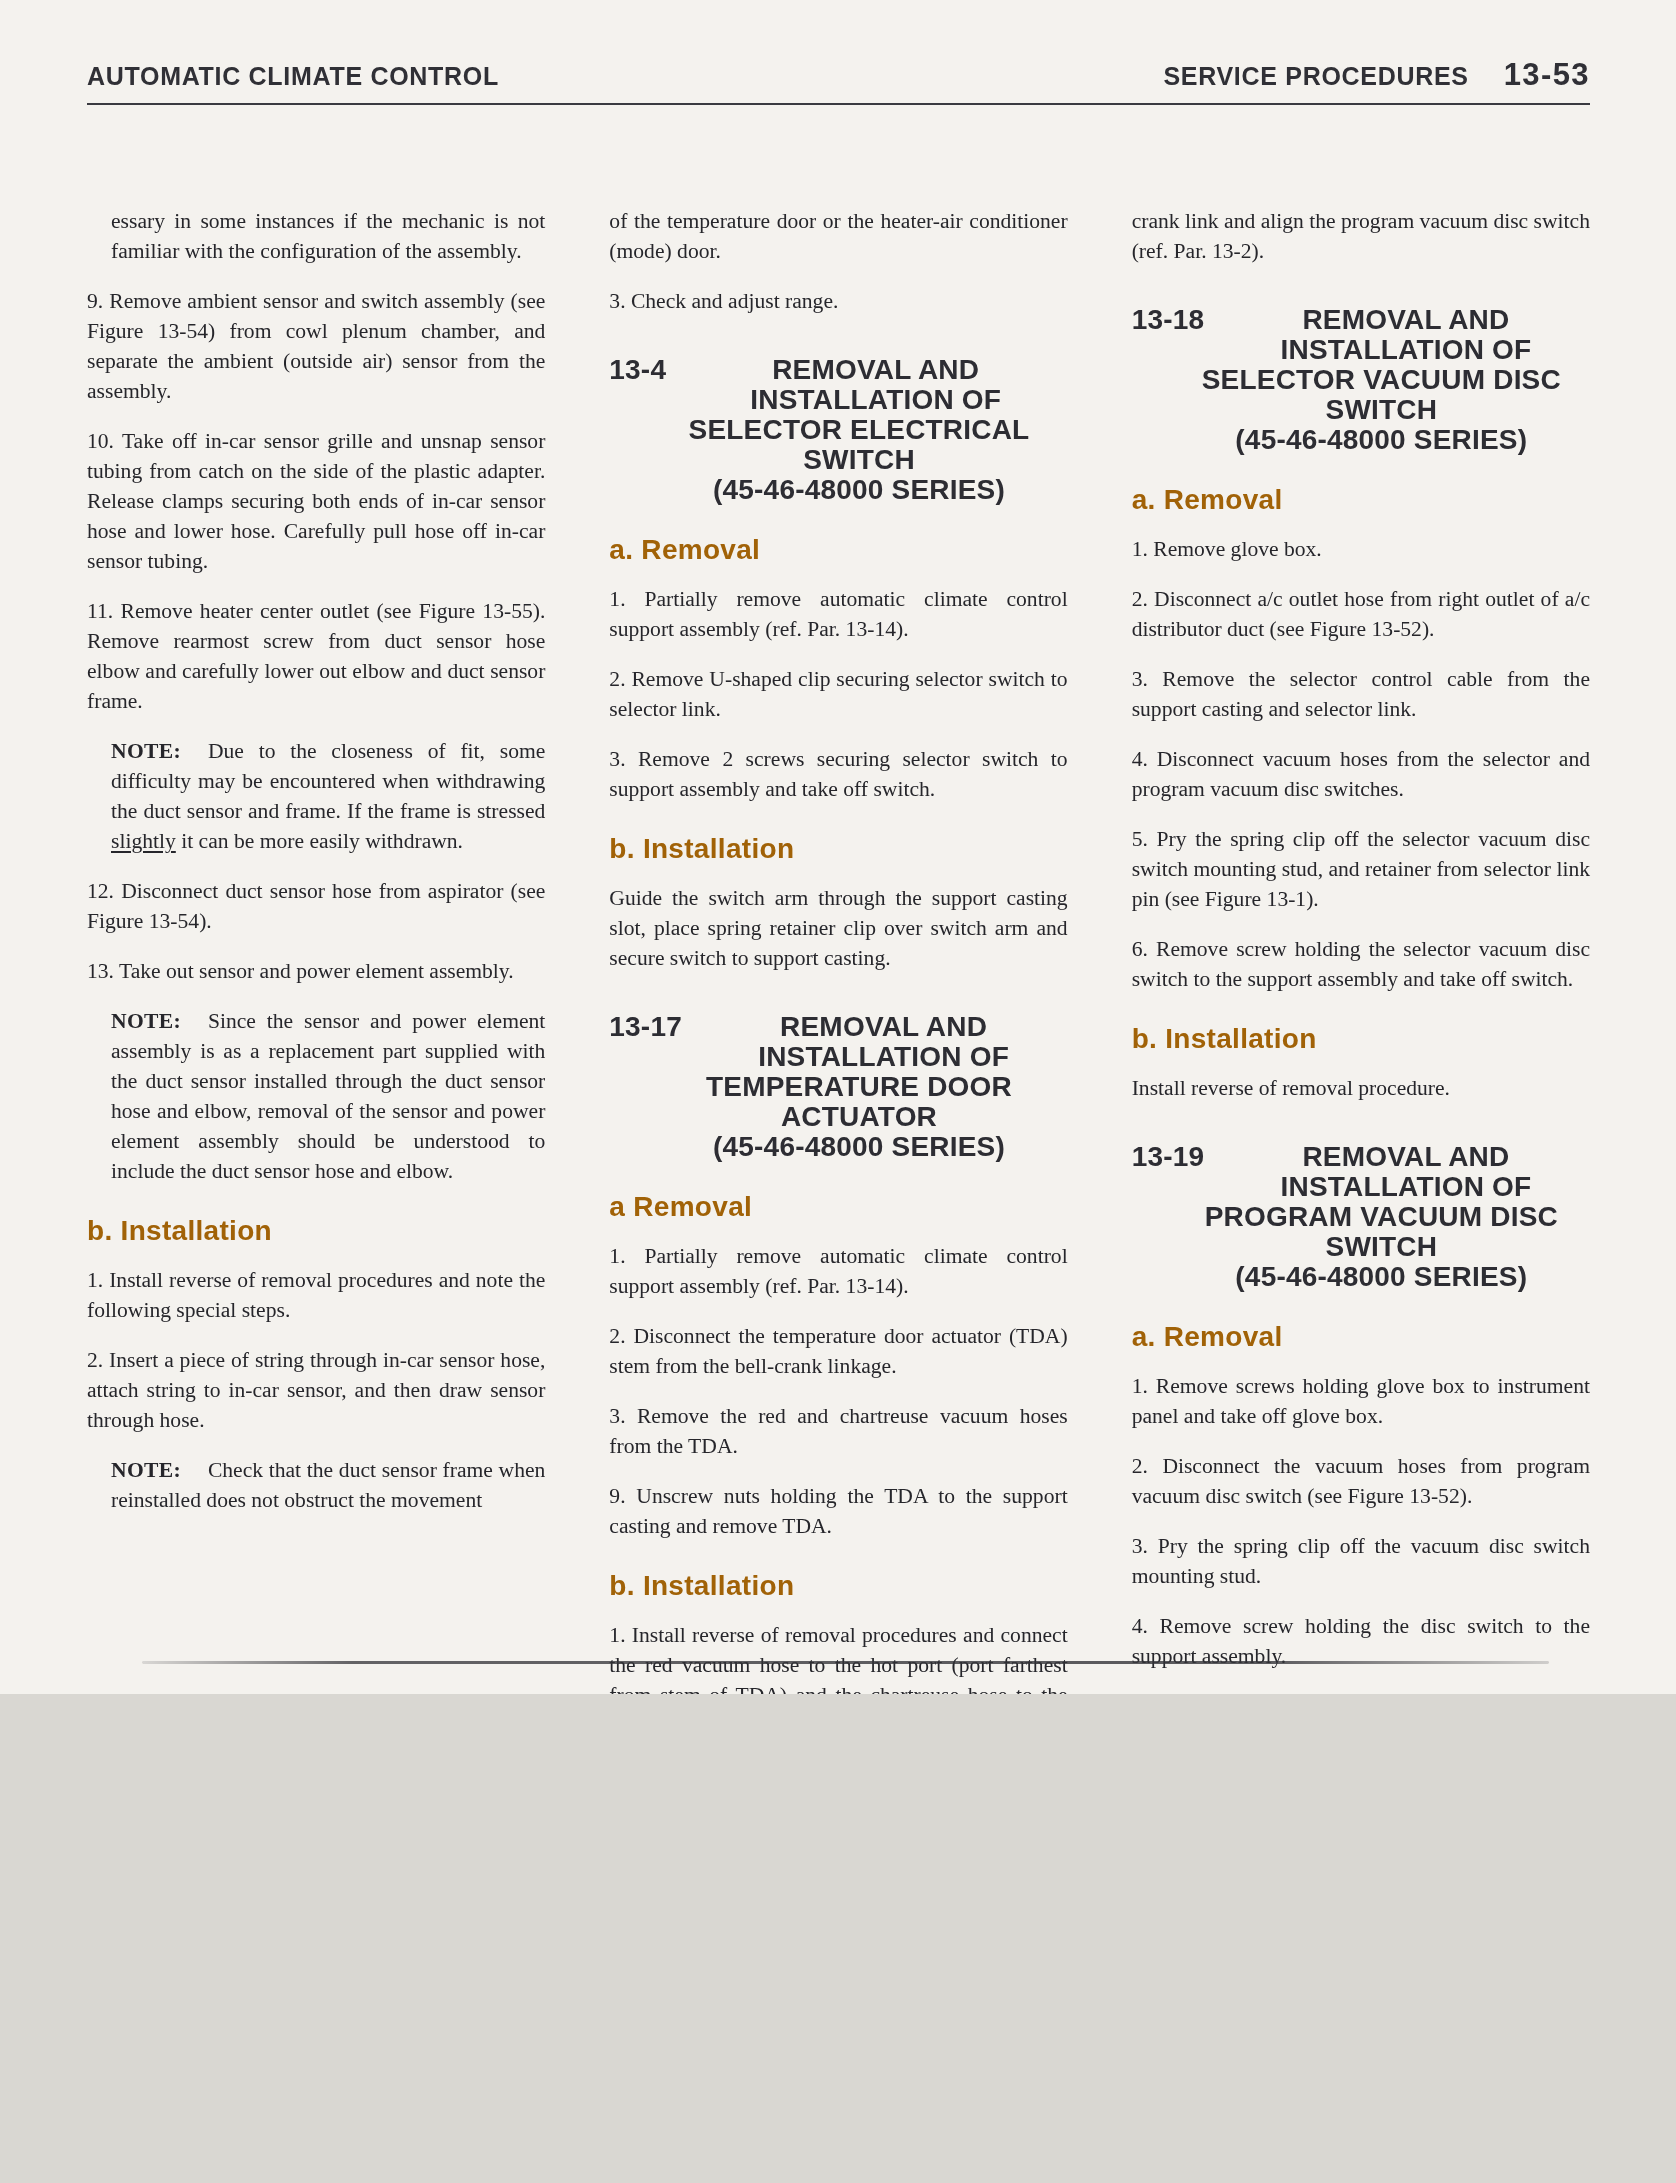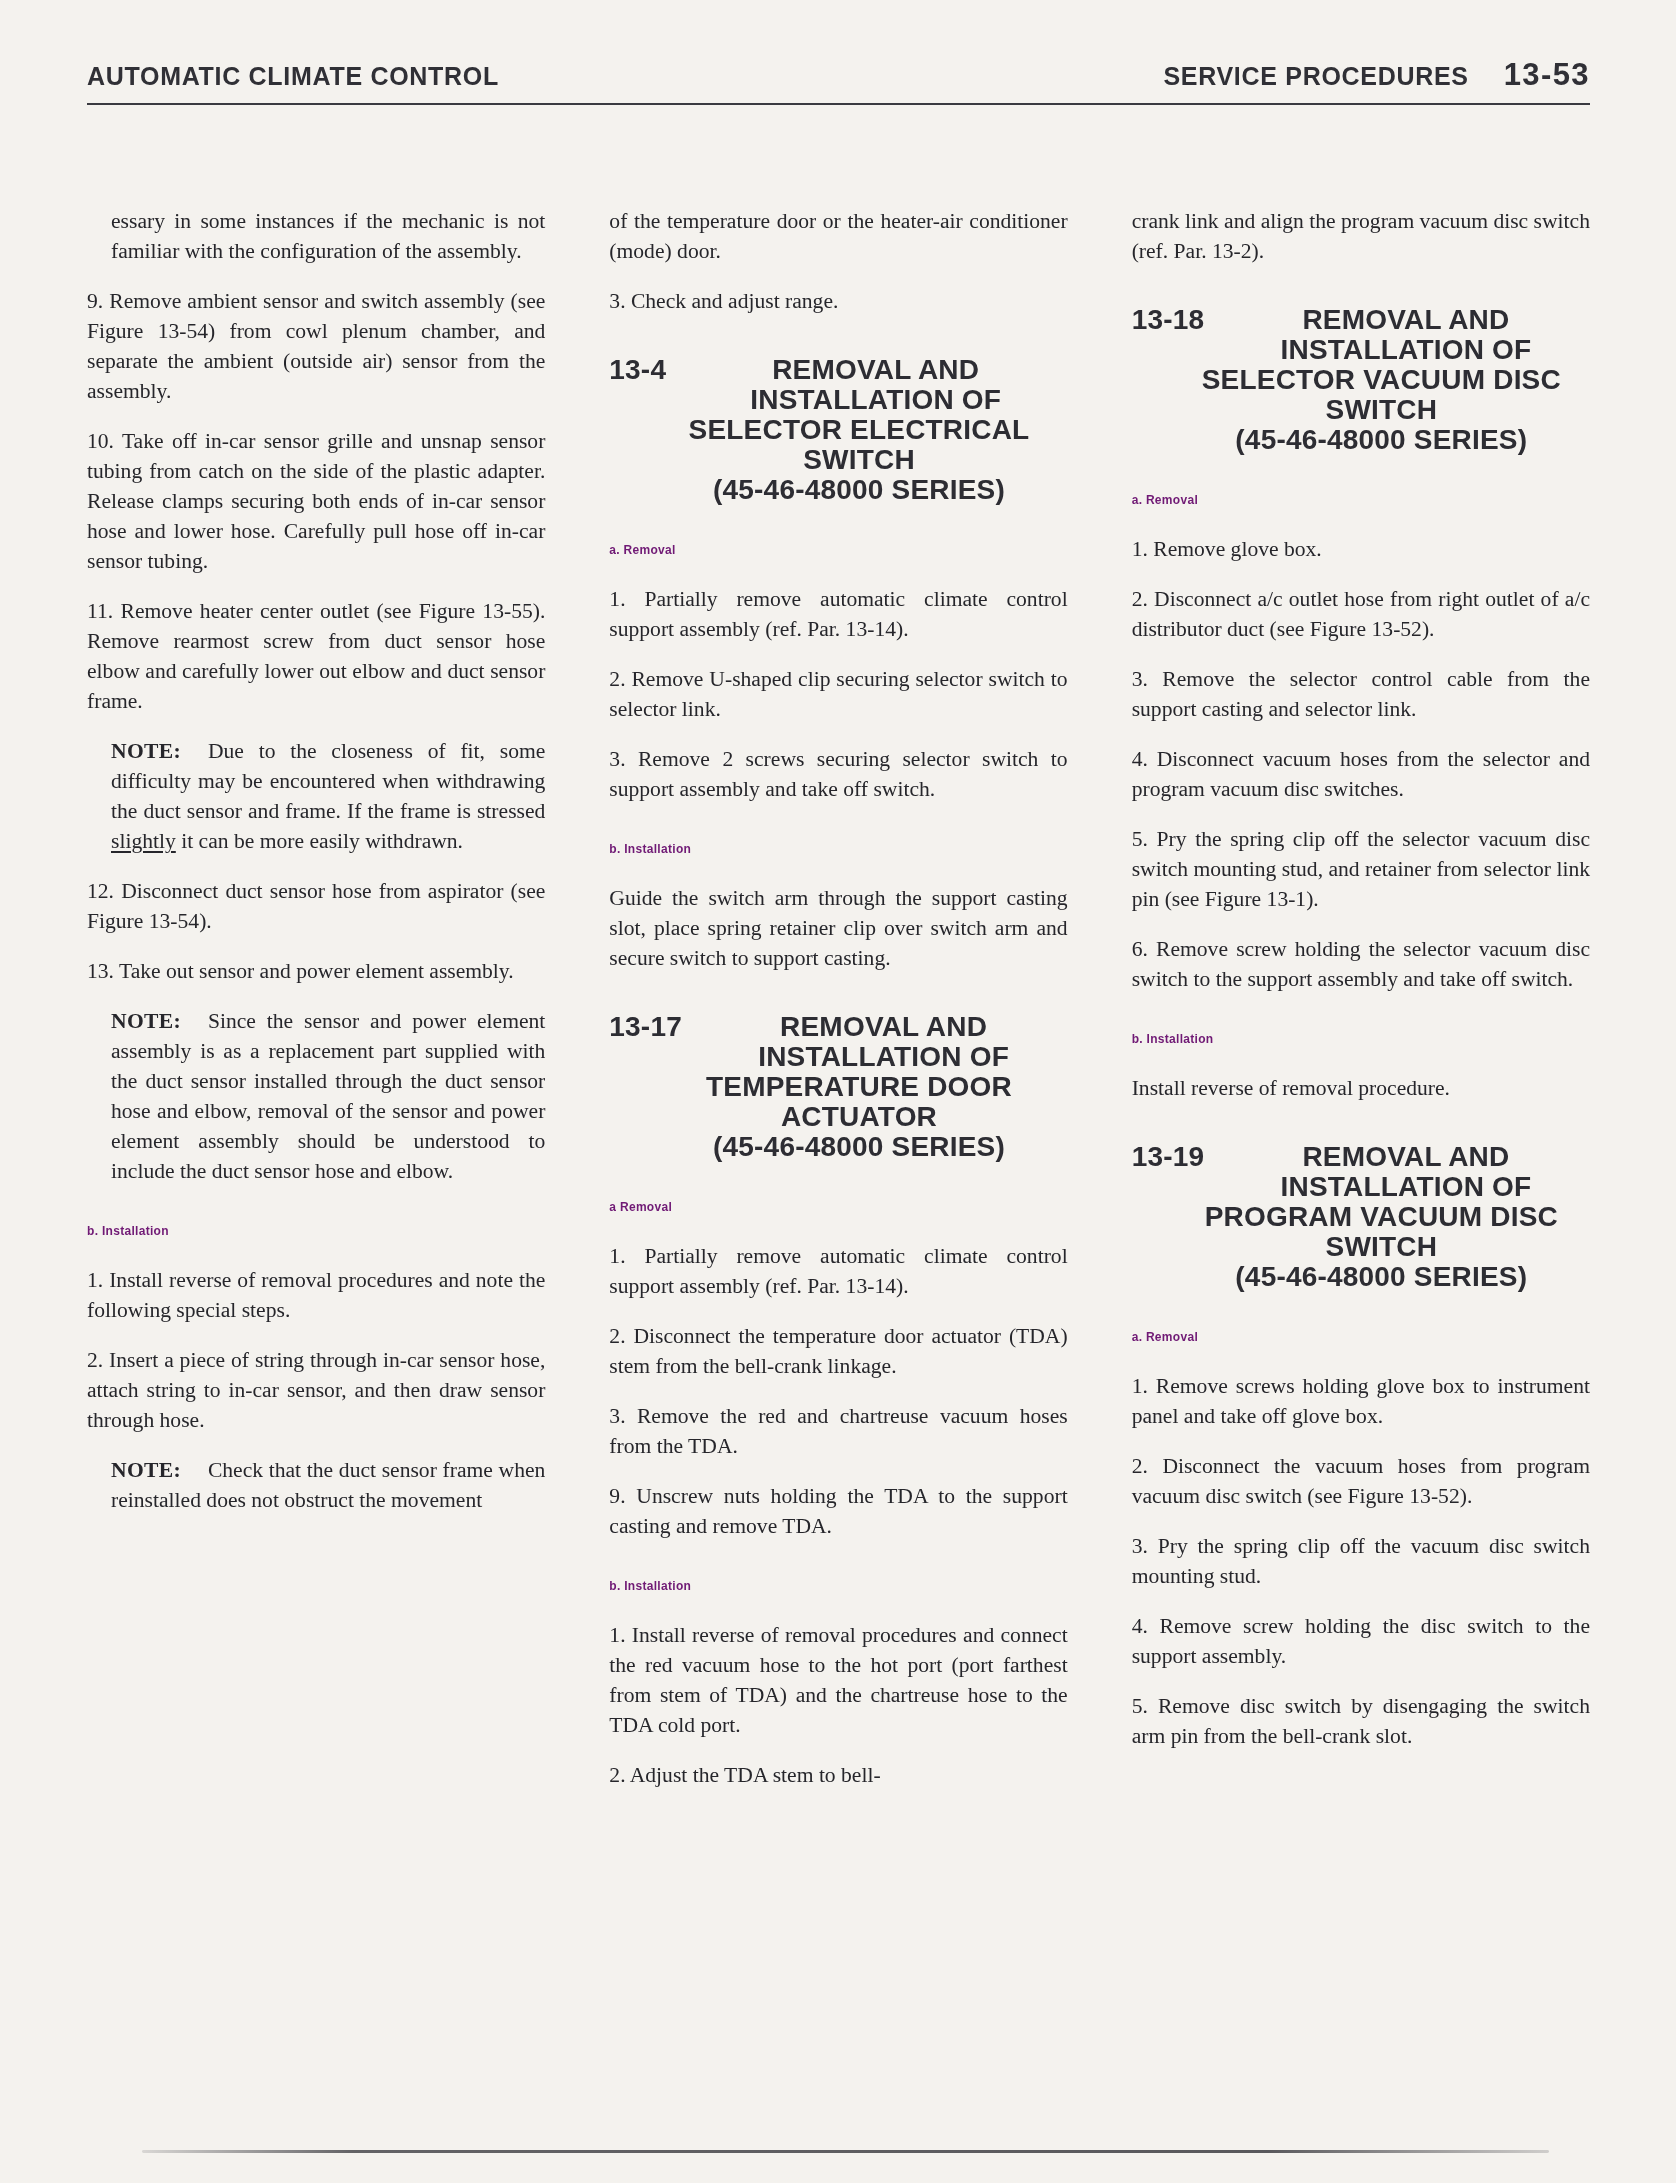--- a/index.html
+++ b/index.html
@@ -3,21 +3,21 @@
 <meta charset="utf-8">
 <style>
   html, body {
     margin: 0;
     padding: 0;
     background: #d9d7d2;
   }
   .page {
     position: relative;
     width: 1677px;
-    height: 2183px;
+    height: 1694px;
     box-sizing: border-box;
     margin: 0 auto;
     padding: 49px 87px 0 87px;
     background: linear-gradient(180deg, #fbfaf8 0%, #f5f4f0 2%, #f4f2ee 96%, #edecе8 100%);
     background-color: #f4f2ee;
     font-family: "Liberation Serif", "DejaVu Serif", serif;
     color: #26262b;
     overflow: hidden;
   }
   
@@ -62,23 +62,23 @@
     font-family: Liberation Serif, serif;
     font-weight: bold;
     margin-right: 27px;
     letter-spacing: 0.3px;
   }
   .underline { text-decoration: underline; text-underline-offset: 3.4px; }
   
   .subhead {
     font-family: "Liberation Sans", "DejaVu Sans", sans-serif;
     font-weight: bold;
-    font-size: 12px;
+    font-size: 28px;
     letter-spacing: 0.3px;
-    color: #701a75;
+    color: #a16207;
     text-align: left;
     margin: 30px 0 19px 0;
   }
   
   .sec-heading {
     font-family: "Liberation Sans", "DejaVu Sans", sans-serif;
     font-weight: bold;
     font-size: 28px;
     line-height: 30px;
     letter-spacing: 0.2px;

